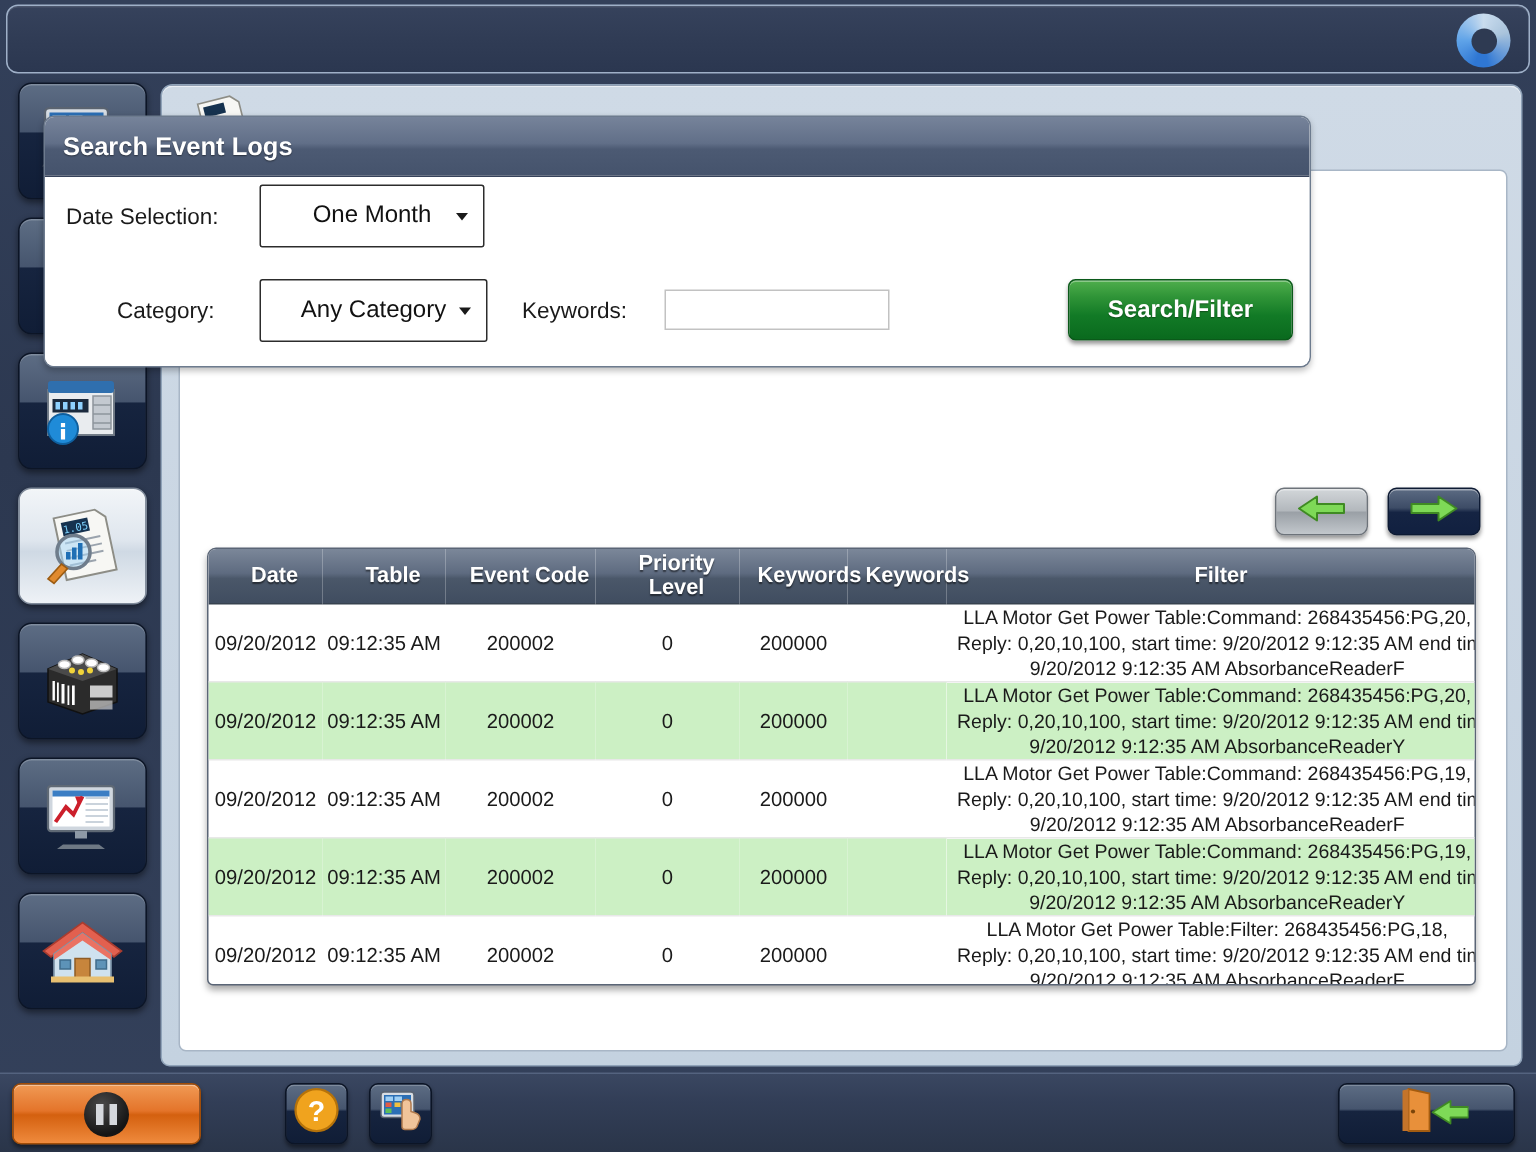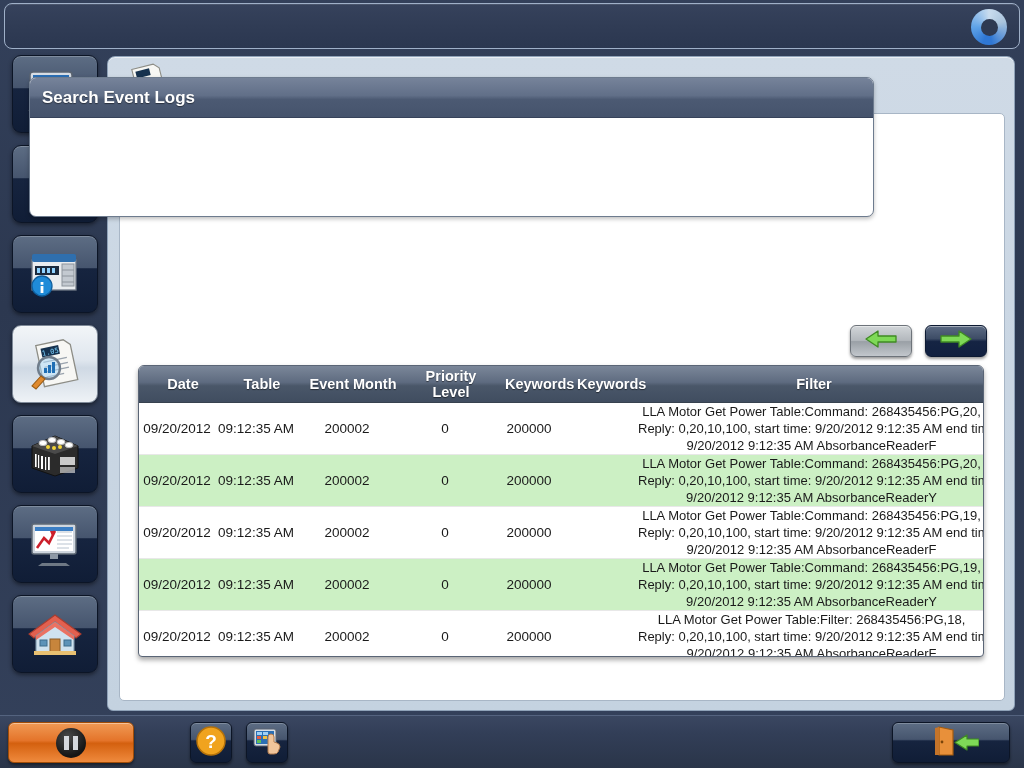--- a/index.html
+++ b/index.html
@@ -70,21 +70,21 @@
   }
   .content-white {
     position: absolute; left: 11px; top: 56px; width: 886px; height: 588px;
     background: #ffffff;
     border: 1px solid #a8b6c6;
     border-radius: 5px;
   }
 
   
   .search-panel {
-    position: absolute; left: 29px; top: 77px; width: 845px; height: 140px;
+    position: absolute; left: 29px; top: 77px; width: 845px; height: 168px;
     border-radius: 7px;
     background: #ffffff;
     border: 1px solid #6d7b8e;
     box-shadow: 0 2px 4px rgba(0,0,0,.25);
     overflow: hidden;
   }
   .panel-head {
     height: 40px;
     background: linear-gradient(180deg, #76839a 0%, #616f88 45%, #4c5a73 55%, #45536c 100%);
     border-bottom: 1px solid #36425a;
@@ -408,20 +408,41 @@
       </span>
     </div>
 
     <div class="content-white"></div>
   </div>
 
   <div class="search-panel">
     <div class="panel-head">
       <span class="ptitle">Search Event Logs</span>
     </div>
+    <div class="panel-body">
+
+      <span class="fld-label" style="left:14px; top:18px;">Date Selection:</span>
+      <div class="dropdown" style="left:143px; top:5px; width:150px;">
+        <span class="dd-text">One Month</span>
+        <span class="caret"></span>
+      </div>
+
+      <span class="fld-label" style="left:48px; top:81px;">Category:</span>
+      <div class="dropdown" style="left:143px; top:68px; width:152px;">
+        <span class="dd-text">Any Category</span>
+        <span class="caret"></span>
+      </div>
+
+      <span class="fld-label" style="left:318px; top:81px;">Keywords:</span>
+      <input class="textinput" style="left: 413px; top: 75px; width: 150px;" placeholder="">
+
+      <div class="search-btn" style="left:682px; top:68px;">
+        <span>Search/Filter</span>
+      </div>
+    </div>
   </div>
 
   <div class="nav-btn nav-prev" style="left:850px; top:325px;">
     <span>
       <svg width="34" height="20" viewBox="0 0 34 20">
         <path d="M14 2 L14 7 L32 7 L32 13 L14 13 L14 18 L2 10 Z" fill="#7ed957" stroke="#3f8a23" stroke-width="1.3" stroke-linejoin="round"></path>
       </svg>
     </span>
   </div>
   <div class="nav-btn nav-next" style="left:925px; top:325px;">
@@ -440,21 +461,21 @@
           <col style="width:100px">
         <col style="width:96px">
           <col style="width:72px">
           <col style="width:66px">
           <col style="width:354px">
       </colgroup>
       <thead>
         <tr>
           <th>Date</th>
           <th>Table</th>
-          <th>Event Month</th>
+          <th>Event Code</th>
           <th>Priority Level</th>
           <th>Keywords</th>
           <th>Keywords</th>
           <th>Filter</th>
         </tr>
       </thead>
       <tbody>
 
         <tr>
           <td>09/20/2012</td>

